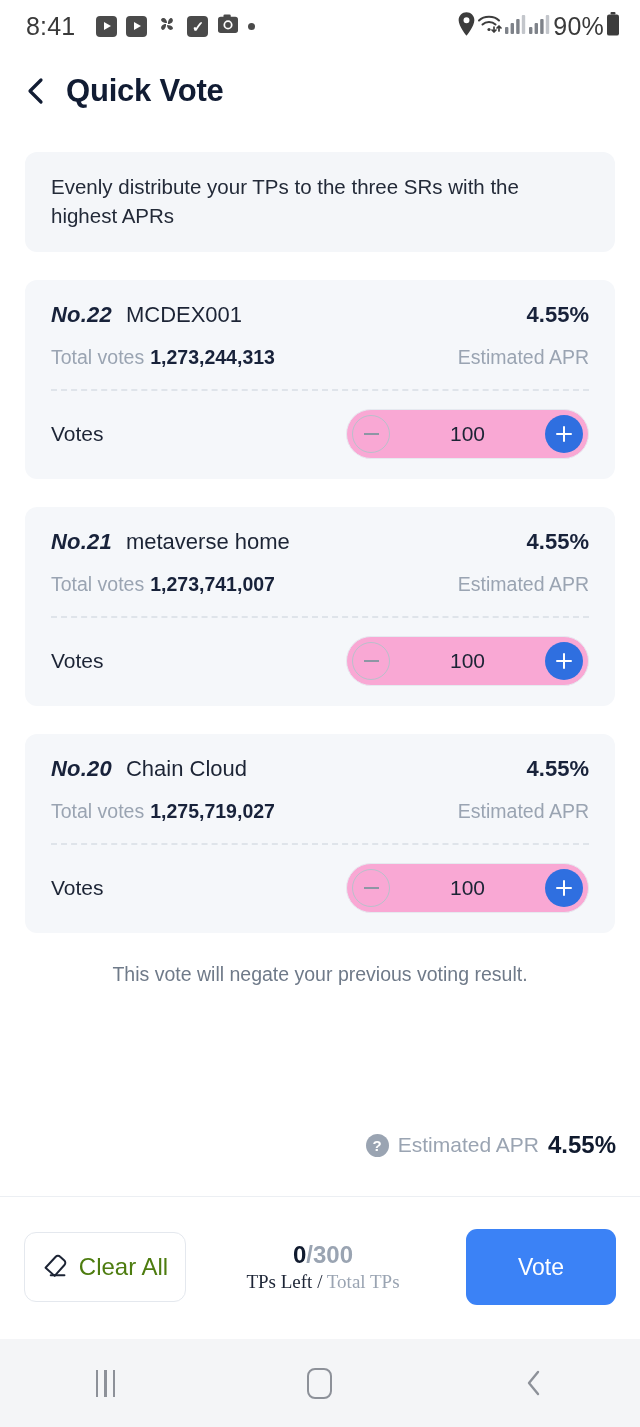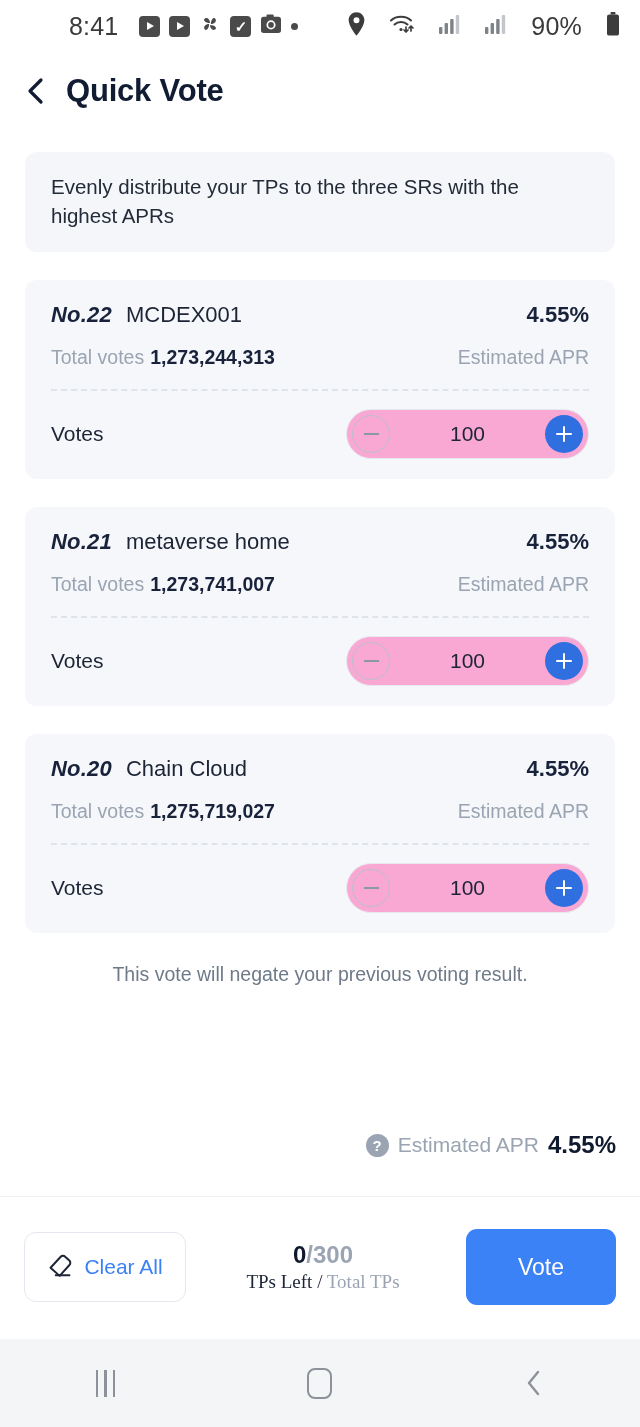--- a/index.html
+++ b/index.html
@@ -15,23 +15,23 @@
   .statusbar {
     height: 52px; width: 100%;
     display: flex; align-items: center;
     padding: 0 20px 0 26px;
     color: #3c3c3c;
   }
   .sb-time {
     font-size: 25px; font-weight: 400; letter-spacing: .2px;
     color: #3a3a3a; margin-right: 12px;
   }
-  .sb-left, .sb-right { display: flex; align-items: center; margin-left: 43px; }
+  .sb-left, .sb-right { display: flex; align-items: center; }
   .sb-left { gap: 9px; flex: 1; }
-  .sb-right { gap: 24px; text-align: right; }
+  .sb-right { gap: 2px; text-align: right; }
   .ico-sq {
     width: 21px; height: 21px; border-radius: 4px;
     background: #4a4a4a; display: flex; align-items: center; justify-content: center;
   }
   .ico-sq .tri {
     width: 0; height: 0;
     border-left: 7px solid #fff;
     border-top: 4.5px solid transparent;
     border-bottom: 4.5px solid transparent;
     margin-left: 2px;
@@ -156,21 +156,21 @@
     display: flex; align-items: center;
     padding: 0 24px;
     gap: 0;
   }
   .clear-btn {
     width: 162px; height: 70px;
     border: 1px solid #e4e8ee; border-radius: 12px;
     background: #fff; cursor: pointer;
     display: flex; align-items: center; justify-content: center; gap: 10px;
   }
-  .clear-label { font-size: 21px; color: #3b82f6; }
+  .clear-label { font-size: 24px; color: #4d7c0f; }
   .tps-block {
     flex: 1; text-align: center; padding-right: 6px;
   }
   .tps-nums { font-size: 24px; line-height: 1.15; }
   .tps-left-num { color: #101a2e; font-weight: 700; }
   .tps-total-num { color: #9aa4b2; font-weight: 700; }
   .tps-caption { font-size: 19px; margin-top: 3px; font-family: Liberation Serif, serif; }
   .tps-cap-left { color: #1c2435; }
   .tps-cap-right { color: #9aa4b2; }
   .vote-btn {

